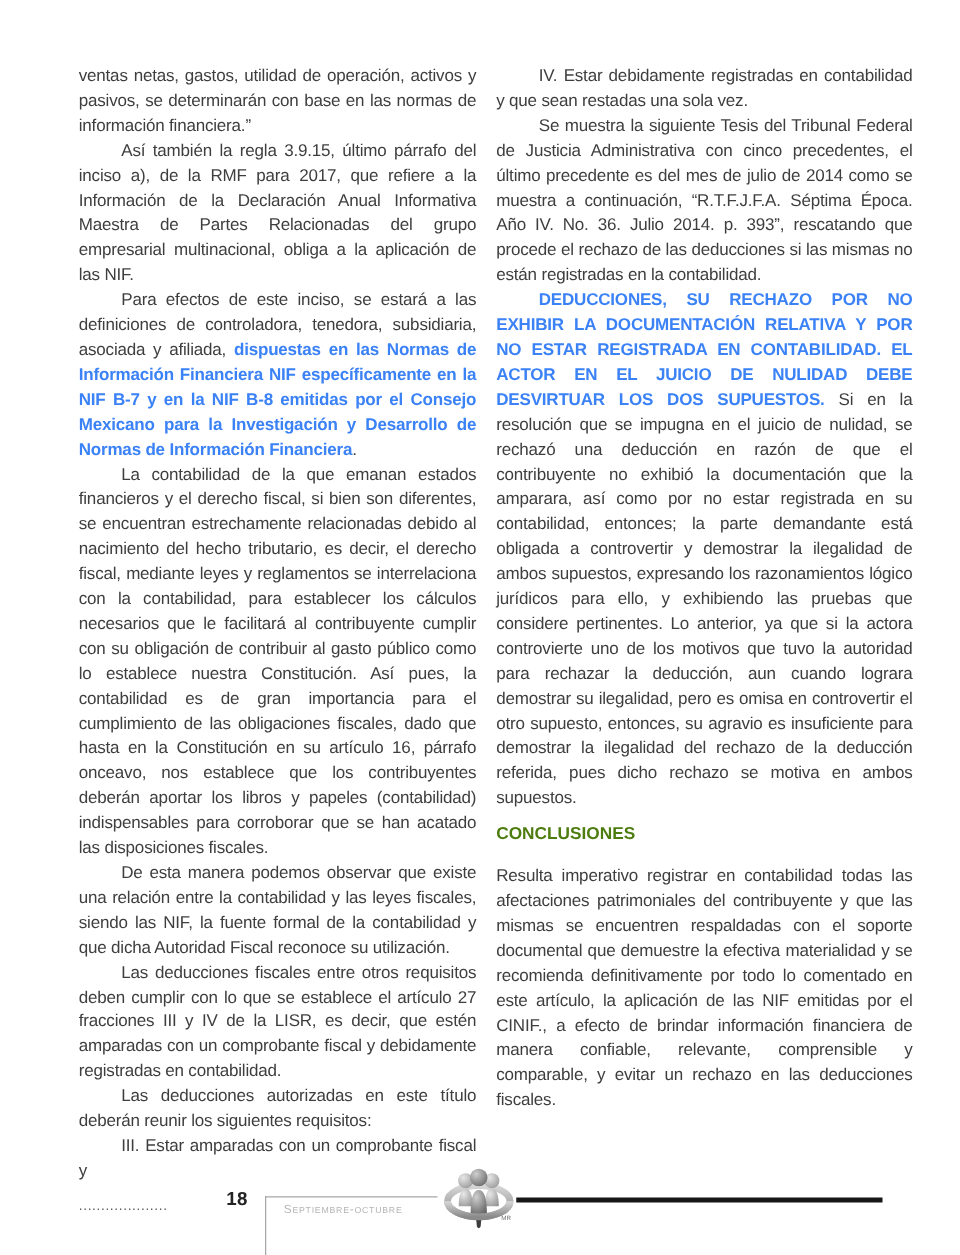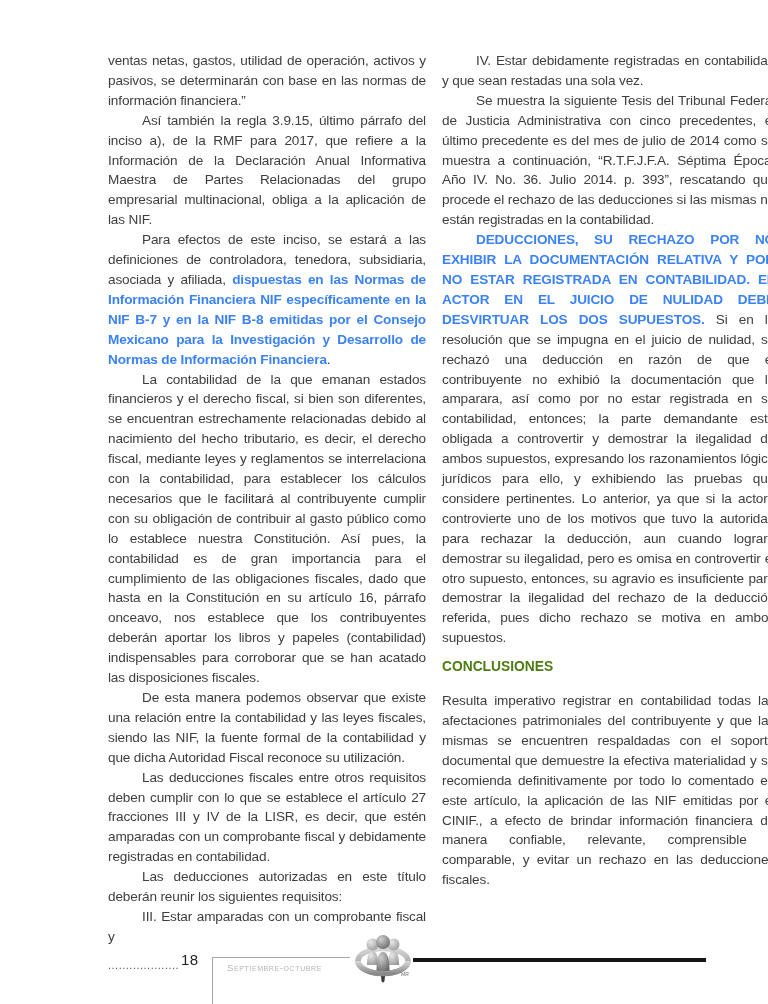--- a/index.html
+++ b/index.html
@@ -5,41 +5,41 @@
   html,body{margin:0;padding:0;}
   body{
     width:768px;height:1004px;position:relative;overflow:hidden;
     background:#ffffff;
     font-family:"Liberation Sans","DejaVu Sans",sans-serif;
   }
   .page{position:absolute;inset:0;background:#fff;}
   .col{
     position:absolute;top:51px;
     font-size:13.6px;line-height:19.9px;color:#3e3e3e;
-    text-align:justify;letter-spacing:-0.15px;margin-left:45px;
+    text-align:justify;letter-spacing:-0.15px;
   }
   .col-left{left:63px;width:318px;}
   .col-right{left:397px;width:333px;}
   .col p{margin:0;padding:0;}
   .indent{text-indent:34px;}
   .noindent{text-indent:0;}
   .b{font-weight:bold;color:#3b82f6;}
   .heading{
     font-weight:bold;color:#4d7c0f;font-size:13.8px;
     margin:9px 0 14px 0 !important;letter-spacing:0;
     text-align:left;
   }
   .dots{
     margin-top:13px;font-size:11px;letter-spacing:0.5px;color:#5a5a5a;
     line-height:10px;text-align:left;
   }
   
   .page-number{
     position:absolute;left:181px;top:951px;
-    font-size:15px;font-weight:normal;color:#232323;letter-spacing:0.3px;
+    font-size:15px;font-weight:bold;color:#232323;letter-spacing:0.3px;
   }
   .footer-rule-thin{
     position:absolute;left:212px;top:957px;width:138px;height:1px;background:#a8a8a8;
   }
   .footer-rule-vert{
     position:absolute;left:212px;top:957px;width:1px;height:47px;background:#a8a8a8;
   }
   .issue-period{
     position:absolute;left:227px;top:962px;
     font-variant:small-caps;font-size:9.5px;color:#b5b5b5;letter-spacing:0.6px;

